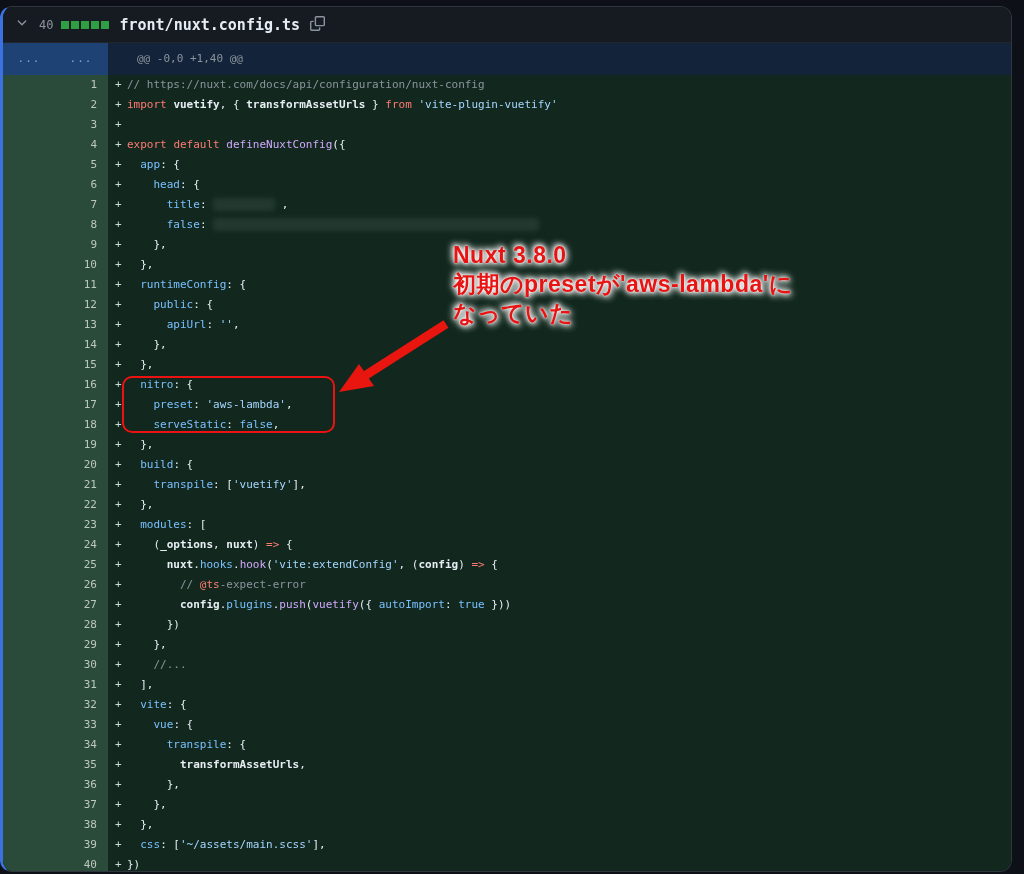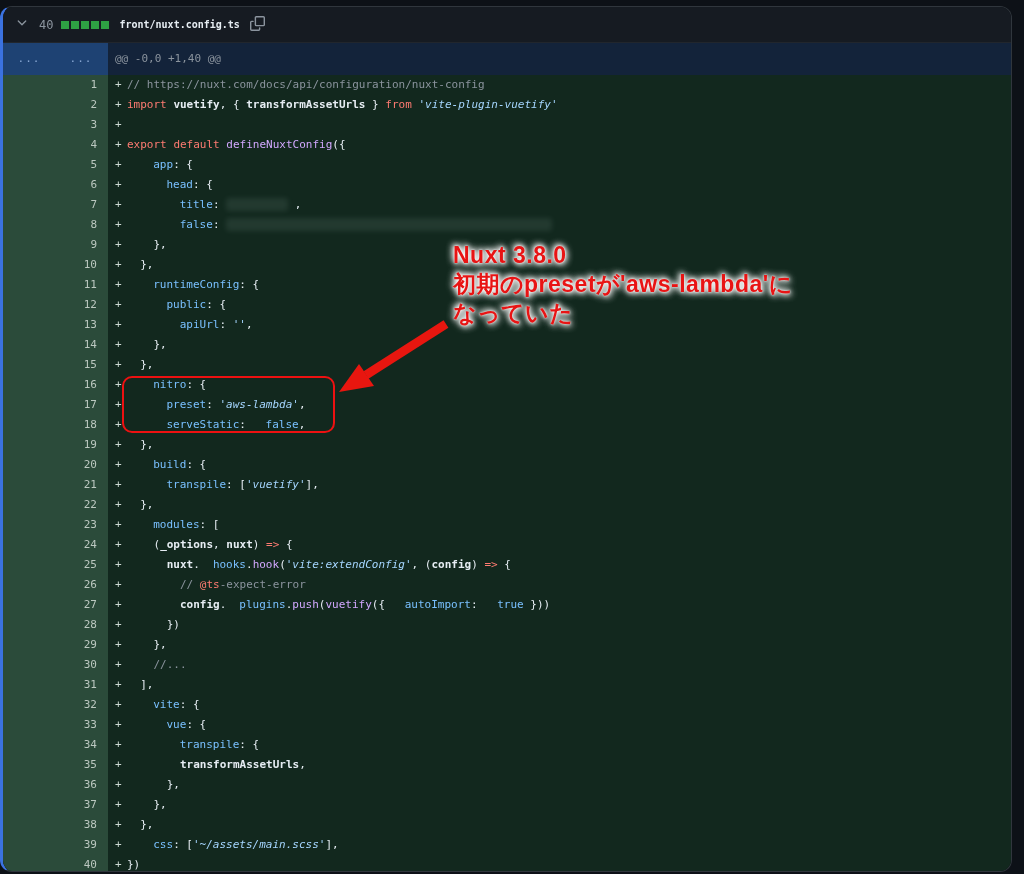--- a/index.html
+++ b/index.html
@@ -15,46 +15,46 @@
   
   .file-header {
     height:36px; background:#161b22; border-bottom:1px solid #21262d;
     display:flex; align-items:center; padding:0 10px 0 10px; gap:8px;
   }
   .chev-btn { background:none; border:none; color:#8b949e; width:18px; height:18px;
               display:flex; align-items:center; justify-content:center; cursor:pointer; }
   .changes-count { color:#8b949e; font-size:12px; font-family:"DejaVu Sans Mono",monospace; }
   .diffstat { display:flex; gap:2px; }
   .diffstat i { width:8px; height:8px; background:#2ea043; display:block; }
-  .file-name { color:#e6edf3; font-size:10px; font-weight:600;
+  .file-name { color:#e6edf3; font-size:15px; font-weight:600;
                font-family:"DejaVu Sans Mono",monospace; text-decoration:none; margin-left:2px;text-align:center; }
   .copy-btn { background:none; border:none; color:#8b949e; cursor:pointer;
               display:flex; align-items:center; margin-left:2px; }
 
   
   .hunk-row { display:flex; height:32px; font-family:"DejaVu Sans Mono",monospace; font-size:11px; }
   .hunk-gutter { width:105px; background:#1e4273; display:flex; flex:none; }
   .hunk-gutter span { width:52px; text-align:center; line-height:32px; color:#87a6d2;
                       letter-spacing:1px; }
-  .hunk-text { flex:1; background:#13233a; color:#8b949e; line-height:32px; padding-left:7px; }
+  .hunk-text { flex:1; background:#13233a; color:#8b949e; line-height:32px; padding-left:29px; }
 
   
   .diff-body { font-family:"DejaVu Sans Mono",monospace; font-size:11px; }
   .diff-line { display:flex; height:20px; background:#12281e; }
   .old-num { width:52px; flex:none; background:#2b4b3a; }
   .new-num { width:53px; flex:none; background:#2b4b3a; color:#bcc8c0;
              text-align:right; padding-right:11px; line-height:20px; cursor:pointer; }
   .marker { width:19px; flex:none; color:#cdd9d3; line-height:20px; padding-left:7px; }
   .code { flex:1; line-height:20px; white-space:pre; color:#e6edf3; }
 
   .tok-cm { color:#8b949e; }
   .tok-kw { color:#ff7b72;margin-top:12px; }
   .tok-fn { color:#d2a8ff; }
-  .tok-key { color:#79c0ff;margin-left:13px; }
-  .tok-str { color:#a5d6ff;font-style:italic; }
+  .tok-key { color:#79c0ff; }
+  .tok-str { color:#a5d6ff; }
   .tok-id { color:#e6edf3; font-weight:bold; }
   .tok-pl { color:#e6edf3; }
 
   .redact { display:inline-block; height:13px; vertical-align:middle; margin-bottom:2px;
             background:rgba(190,215,205,0.10); border-radius:3px; filter:blur(2.5px); }
 
   
   .overlay { position:absolute; left:0; top:0; width:1024px; height:874px; pointer-events:none; }
   .note-text {
     position:absolute; left:453px; top:241px; color:#e81414; font-weight:bold;

